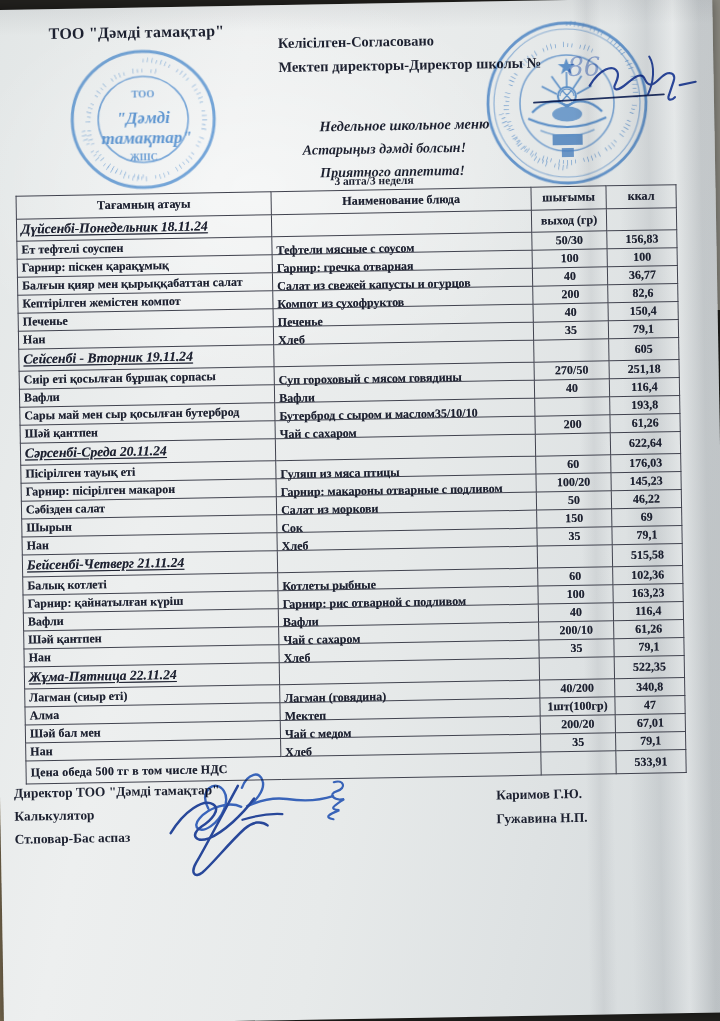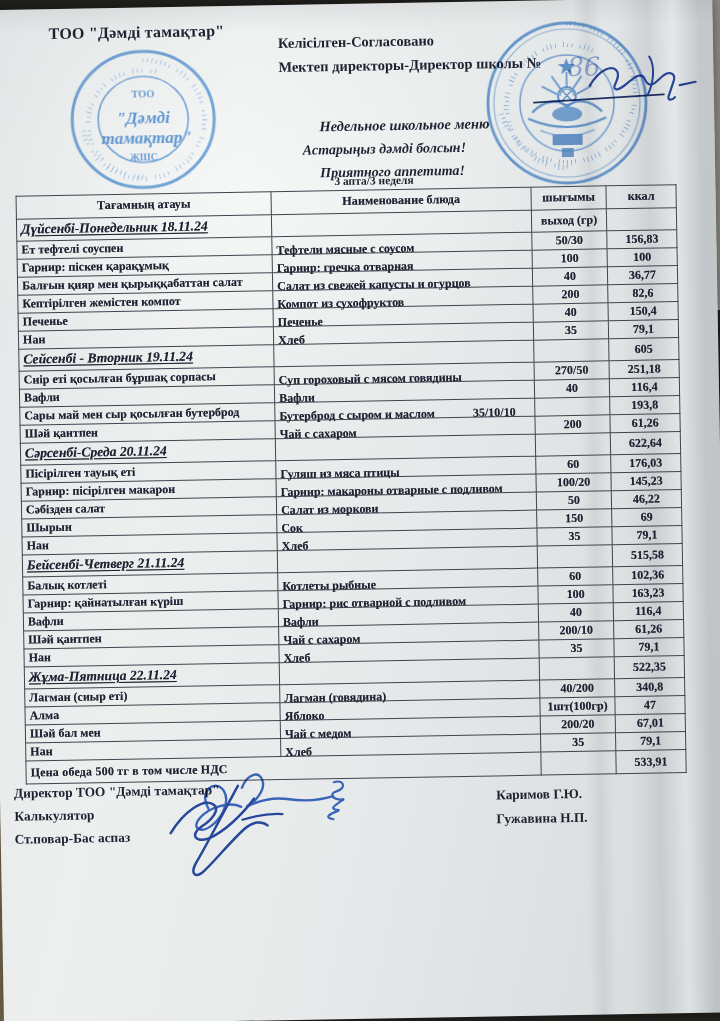--- a/index.html
+++ b/index.html
@@ -49,21 +49,21 @@
   table.menu col.c-kz{width:255px;} table.menu col.c-ru{width:260px;}
   table.menu col.c-out{width:75px;} table.menu col.c-kcal{width:70px;}
   table.menu th,table.menu td{
     border:1px solid #41434f;font-weight:bold;color:#1d2130;
     padding:0 4px;font-size:12px;line-height:1.08;overflow:visible;white-space:nowrap;
   }
   table.menu thead th{height:20px;text-align:center;font-size:12.2px;padding:1px 2px;}
   td.kz-cell{text-align:left;}
   td.ru-cell{text-align:left;}
   .ru-shift{position:relative;top:5px;display:inline-block;}
-  .out-inline{position:relative;top:5px;display:inline-block;margin-left:38px;}
+  .out-inline{position:relative;top:5px;display:inline-block;}
   td.out-cell,td.kcal-cell{text-align:center;font-size:12.3px;}
   tr.dish-row td{height:17px;}
   tr.day-row td{height:21px;}
   .day-title{font-style:italic;font-size:13.6px;text-decoration:underline;
     text-underline-offset:2px;text-decoration-thickness:1.2px;}
   td.out-sub{font-size:12px;}
   tr.total-row td{height:22px;}
   td.price-cell{font-size:14.2px;letter-spacing:.2px;}
   td.total-kcal{font-size:12.6px;}
 
@@ -328,21 +328,21 @@
               <td class="kcal-cell">522,35</td>
             </tr>
             <tr class="dish-row">
               <td class="kz-cell">Лагман (сиыр еті)</td>
               <td class="ru-cell"><span class="ru-shift">Лагман (говядина)</span></td>
               <td class="out-cell">40/200</td>
               <td class="kcal-cell">340,8</td>
             </tr>
             <tr class="dish-row">
               <td class="kz-cell">Алма</td>
-              <td class="ru-cell"><span class="ru-shift">Яблоко</span></td>
+              <td class="ru-cell"><span class="ru-shift">Мектеп</span></td>
               <td class="out-cell">1шт(100гр)</td>
               <td class="kcal-cell">47</td>
             </tr>
             <tr class="dish-row">
               <td class="kz-cell">Шәй бал мен</td>
               <td class="ru-cell"><span class="ru-shift">Чай с медом</span></td>
               <td class="out-cell">200/20</td>
               <td class="kcal-cell">67,01</td>
             </tr>
             <tr class="dish-row">

